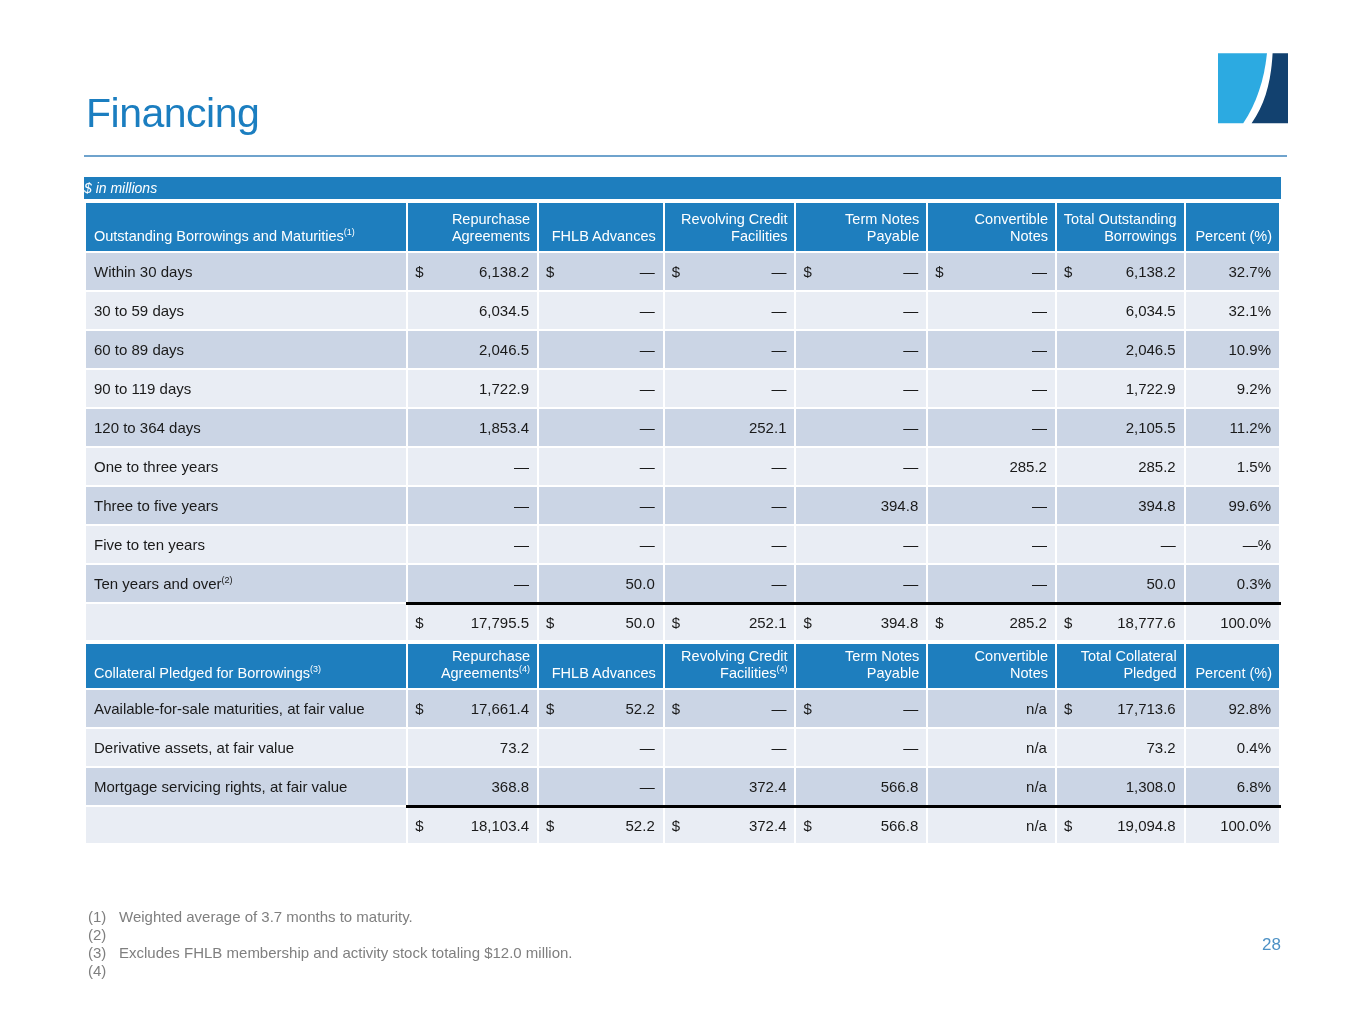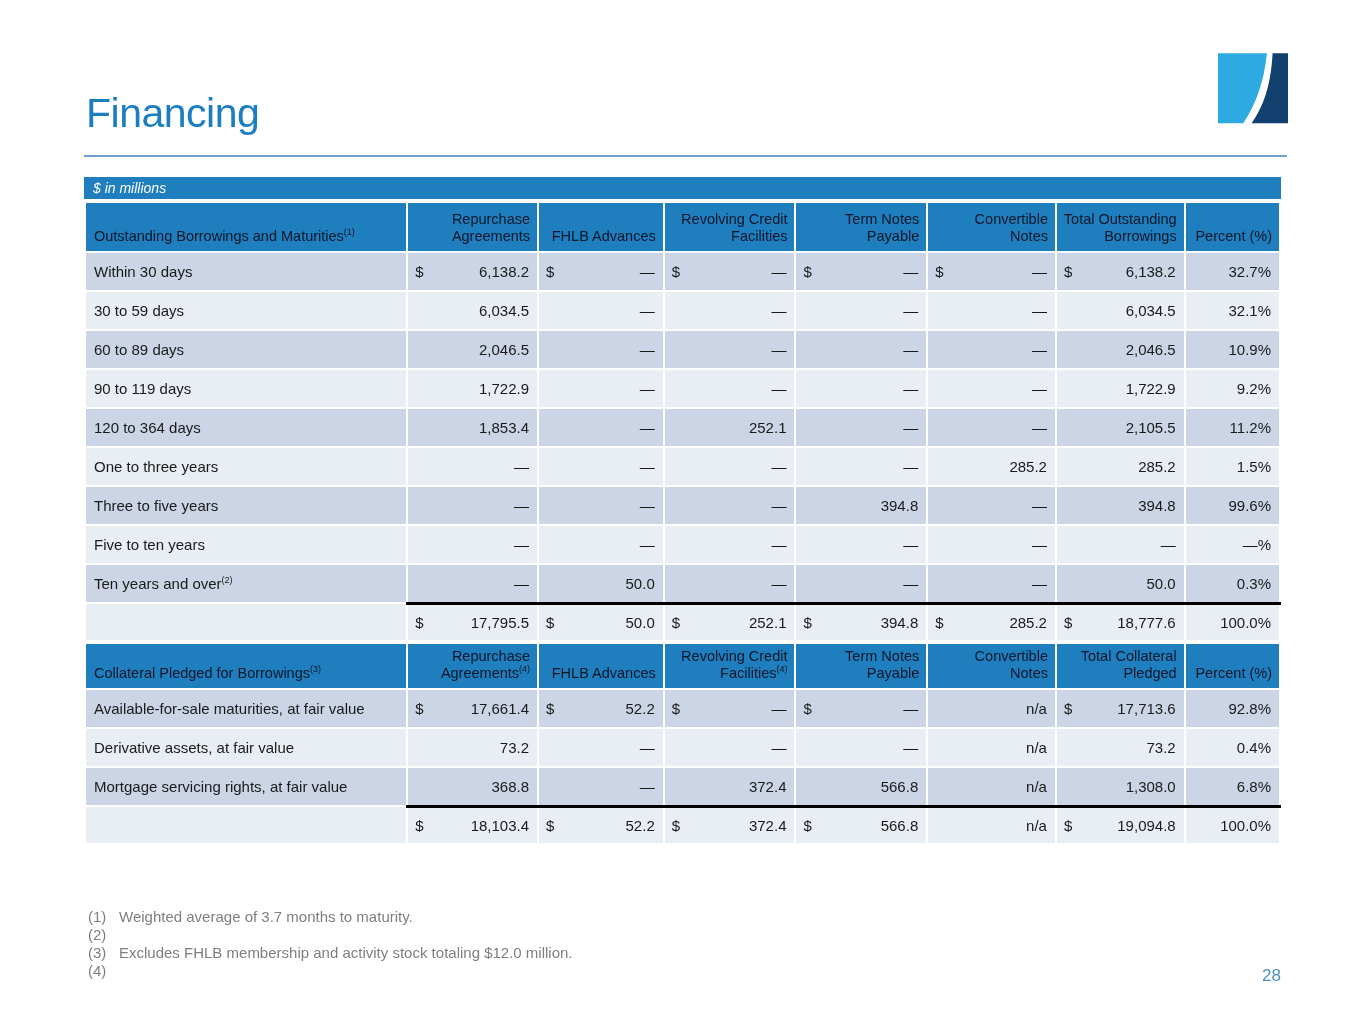--- a/index.html
+++ b/index.html
@@ -18,26 +18,26 @@
   html,body{background:#ffffff;}
   body{font-family:"Liberation Sans", sans-serif;}
   .slide{position:relative;width:1365px;height:1024px;background:#ffffff;overflow:hidden;}
 
   .title{position:absolute;left:86px;top:90px;font-size:41px;color:var(--title-blue);letter-spacing:-0.5px;}
   .logo{position:absolute;left:1218px;top:52px;width:70px;height:78px;}
   .rule{position:absolute;left:84px;top:155px;width:1203px;height:2px;background:var(--rule-blue);}
 
   .tables-root{position:absolute;left:84px;top:177px;width:1197px;}
   .units-bar{height:22px;line-height:22px;background:var(--header-blue);color:#ffffff;
-    font-style:italic;font-size:14px;padding-left:9px;margin-bottom:2px;}
+    font-style:italic;font-size:14px;padding-left:0;margin-bottom:2px;}
 
   table.fin-table{border-collapse:collapse;table-layout:fixed;width:1197px;}
   table.fin-table td, table.fin-table th{border:2px solid #ffffff;}
 
-  table.fin-table th{background:var(--header-blue);color:#0f172a;font-weight:400;font-size:14.5px;
+  table.fin-table th{background:var(--header-blue);color:#ffffff;font-weight:400;font-size:14.5px;
     text-align:right;vertical-align:bottom;padding:4px 7px 6px 3px;line-height:17px;}
   table.fin-table th.label-h{text-align:left;padding-left:8px;}
   #table-borrowings thead th{height:50px;}
   #table-collateral thead th{height:40px;}
 
   table.fin-table td{font-size:15px;color:#1a1a1a;}
   table.fin-table td.label{text-align:left;padding-left:8px;}
   table.fin-table td.num{padding:0;}
   td.num .cf{display:flex;justify-content:space-between;align-items:center;padding:0 8px 0 7px;}
   tr.datarow td{height:39px;}
@@ -45,21 +45,21 @@
   tr.dark td{background:var(--row-dark);}
   tr.light td{background:var(--row-light);}
   tr.total td{background:var(--row-light);height:38px;}
   tr.total td.topline{border-top:3px solid var(--total-border-black);}
 
   sup{font-size:9px;line-height:0;}
 
   .footnotes{position:absolute;left:88px;top:908px;width:1100px;color:var(--footnote-grey);font-size:15px;}
   .fn-row{display:flex;line-height:18px;}
   .fn-num{width:31px;flex:none;}
-  .page-number{position:absolute;left:1262px;top:935px;font-size:17px;color:var(--page-number-blue);margin-top:31px;}
+  .page-number{position:absolute;left:1262px;top:935px;font-size:17px;color:var(--page-number-blue);}
 </style>
 </head>
 <body>
 
 <div class="slide">
   <div class="title">Financing</div>
 
   <svg class="logo" viewBox="0 0 100 108" xmlns="http://www.w3.org/2000/svg">
     <rect x="0" y="0" width="100" height="100" fill="#ffffff"></rect>
     <path d="M0,0 L70,0 C66,38 55,72 36,100 L0,100 Z" fill="var(--logo-light-blue)"></path>

